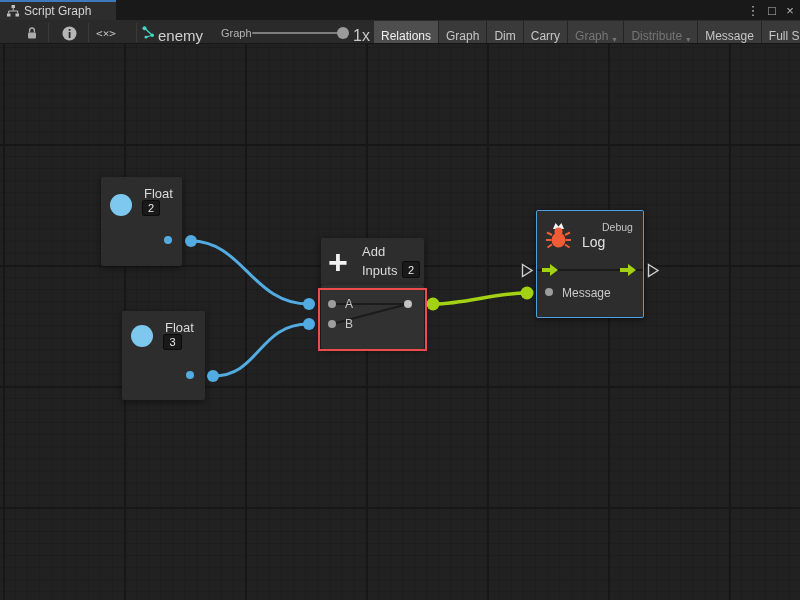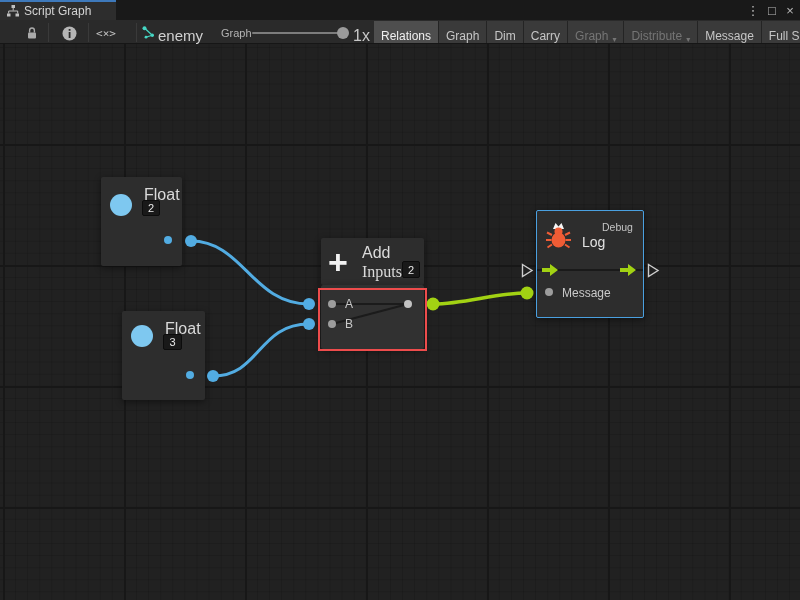--- a/index.html
+++ b/index.html
@@ -55,21 +55,21 @@
     background-size:121px 121px, 121px 121px, 12.1px 12.1px, 12.1px 12.1px;
     background-position:3px -21px, 3px -21px, 3px -21px, 3px -21px;
   }
   .node {
     position:absolute; background:#2d2d2d; border-radius:2px;
     box-shadow:0 2px 7px rgba(0,0,0,0.45); z-index:1;
   }
   #wires { position:absolute; left:0; top:0; width:800px; height:600px; z-index:2; pointer-events:none; }
   .ov { position:absolute; z-index:4; }
   .port-dot { width:8px; height:8px; border-radius:50%; }
-  .node-title { font-size:16px; color:#dadada; white-space:nowrap; }
+  .node-title { font-size:13px; color:#dadada; white-space:nowrap; }
   .value-box {
     background:#191919; border:1px solid #0c0c0c; border-radius:2px;
     color:#e8e8e8; font-size:11px; display:flex; align-items:center; justify-content:center;
   }
   .port-label { font-size:12px; color:#c9c9c9; white-space:nowrap; }
   #red-box { position:absolute; border:2px solid #ee4c4c; z-index:3; }
   #debug-node { border:1.5px solid #4aa0e0; }
   #plus-icon { color:#f2f2f2; font-size:34px; font-weight:bold; line-height:28px; }
   .cat-label { font-size:10.5px; color:#c4c4c4; }
   .big-title { font-size:14px; color:#e2e2e2; }
@@ -198,21 +198,21 @@
 
 <div class="ov" style="left:131px; top:325px; width:22px; height:22px; border-radius:50%; background:#7ec8f0;"></div>
 <div class="ov node-title" style="left:165px; top:320px;">Float</div>
 <div class="ov value-box" style="left:163px; top:334px; width:19px; height:16px;">
     <span>3</span>
   </div>
 <div class="ov port-dot" style="left:186px; top:371px; background:#52ace2;"></div>
 
 <div class="ov" id="plus-icon" style="left:328px; top:248px;">+</div>
 <div class="ov node-title" style="left:362px; top:244px;">Add</div>
-<div class="ov node-title" style="left:362px; top:263px;font-family:Liberation Serif, serif;">Inputs</div>
+<div class="ov node-title" style="left:362px; top:263px;">Inputs</div>
 <div class="ov value-box" style="left:402px; top:261px; width:18px; height:17px;">
     <span>2</span>
   </div>
 <div class="ov port-dot" style="left:328px; top:300px; background:#9d9d9d;"></div>
 <div class="ov port-label" style="left:345px; top:297px;">A</div>
 <div class="ov port-dot" style="left:328px; top:320px; background:#9d9d9d;"></div>
 <div class="ov port-label" style="left:345px; top:317px;">B</div>
 <div class="ov port-dot" style="left:404px; top:300px; background:#c2c2c2;"></div>
 
 <div class="ov" style="left:545px; top:221px;">

